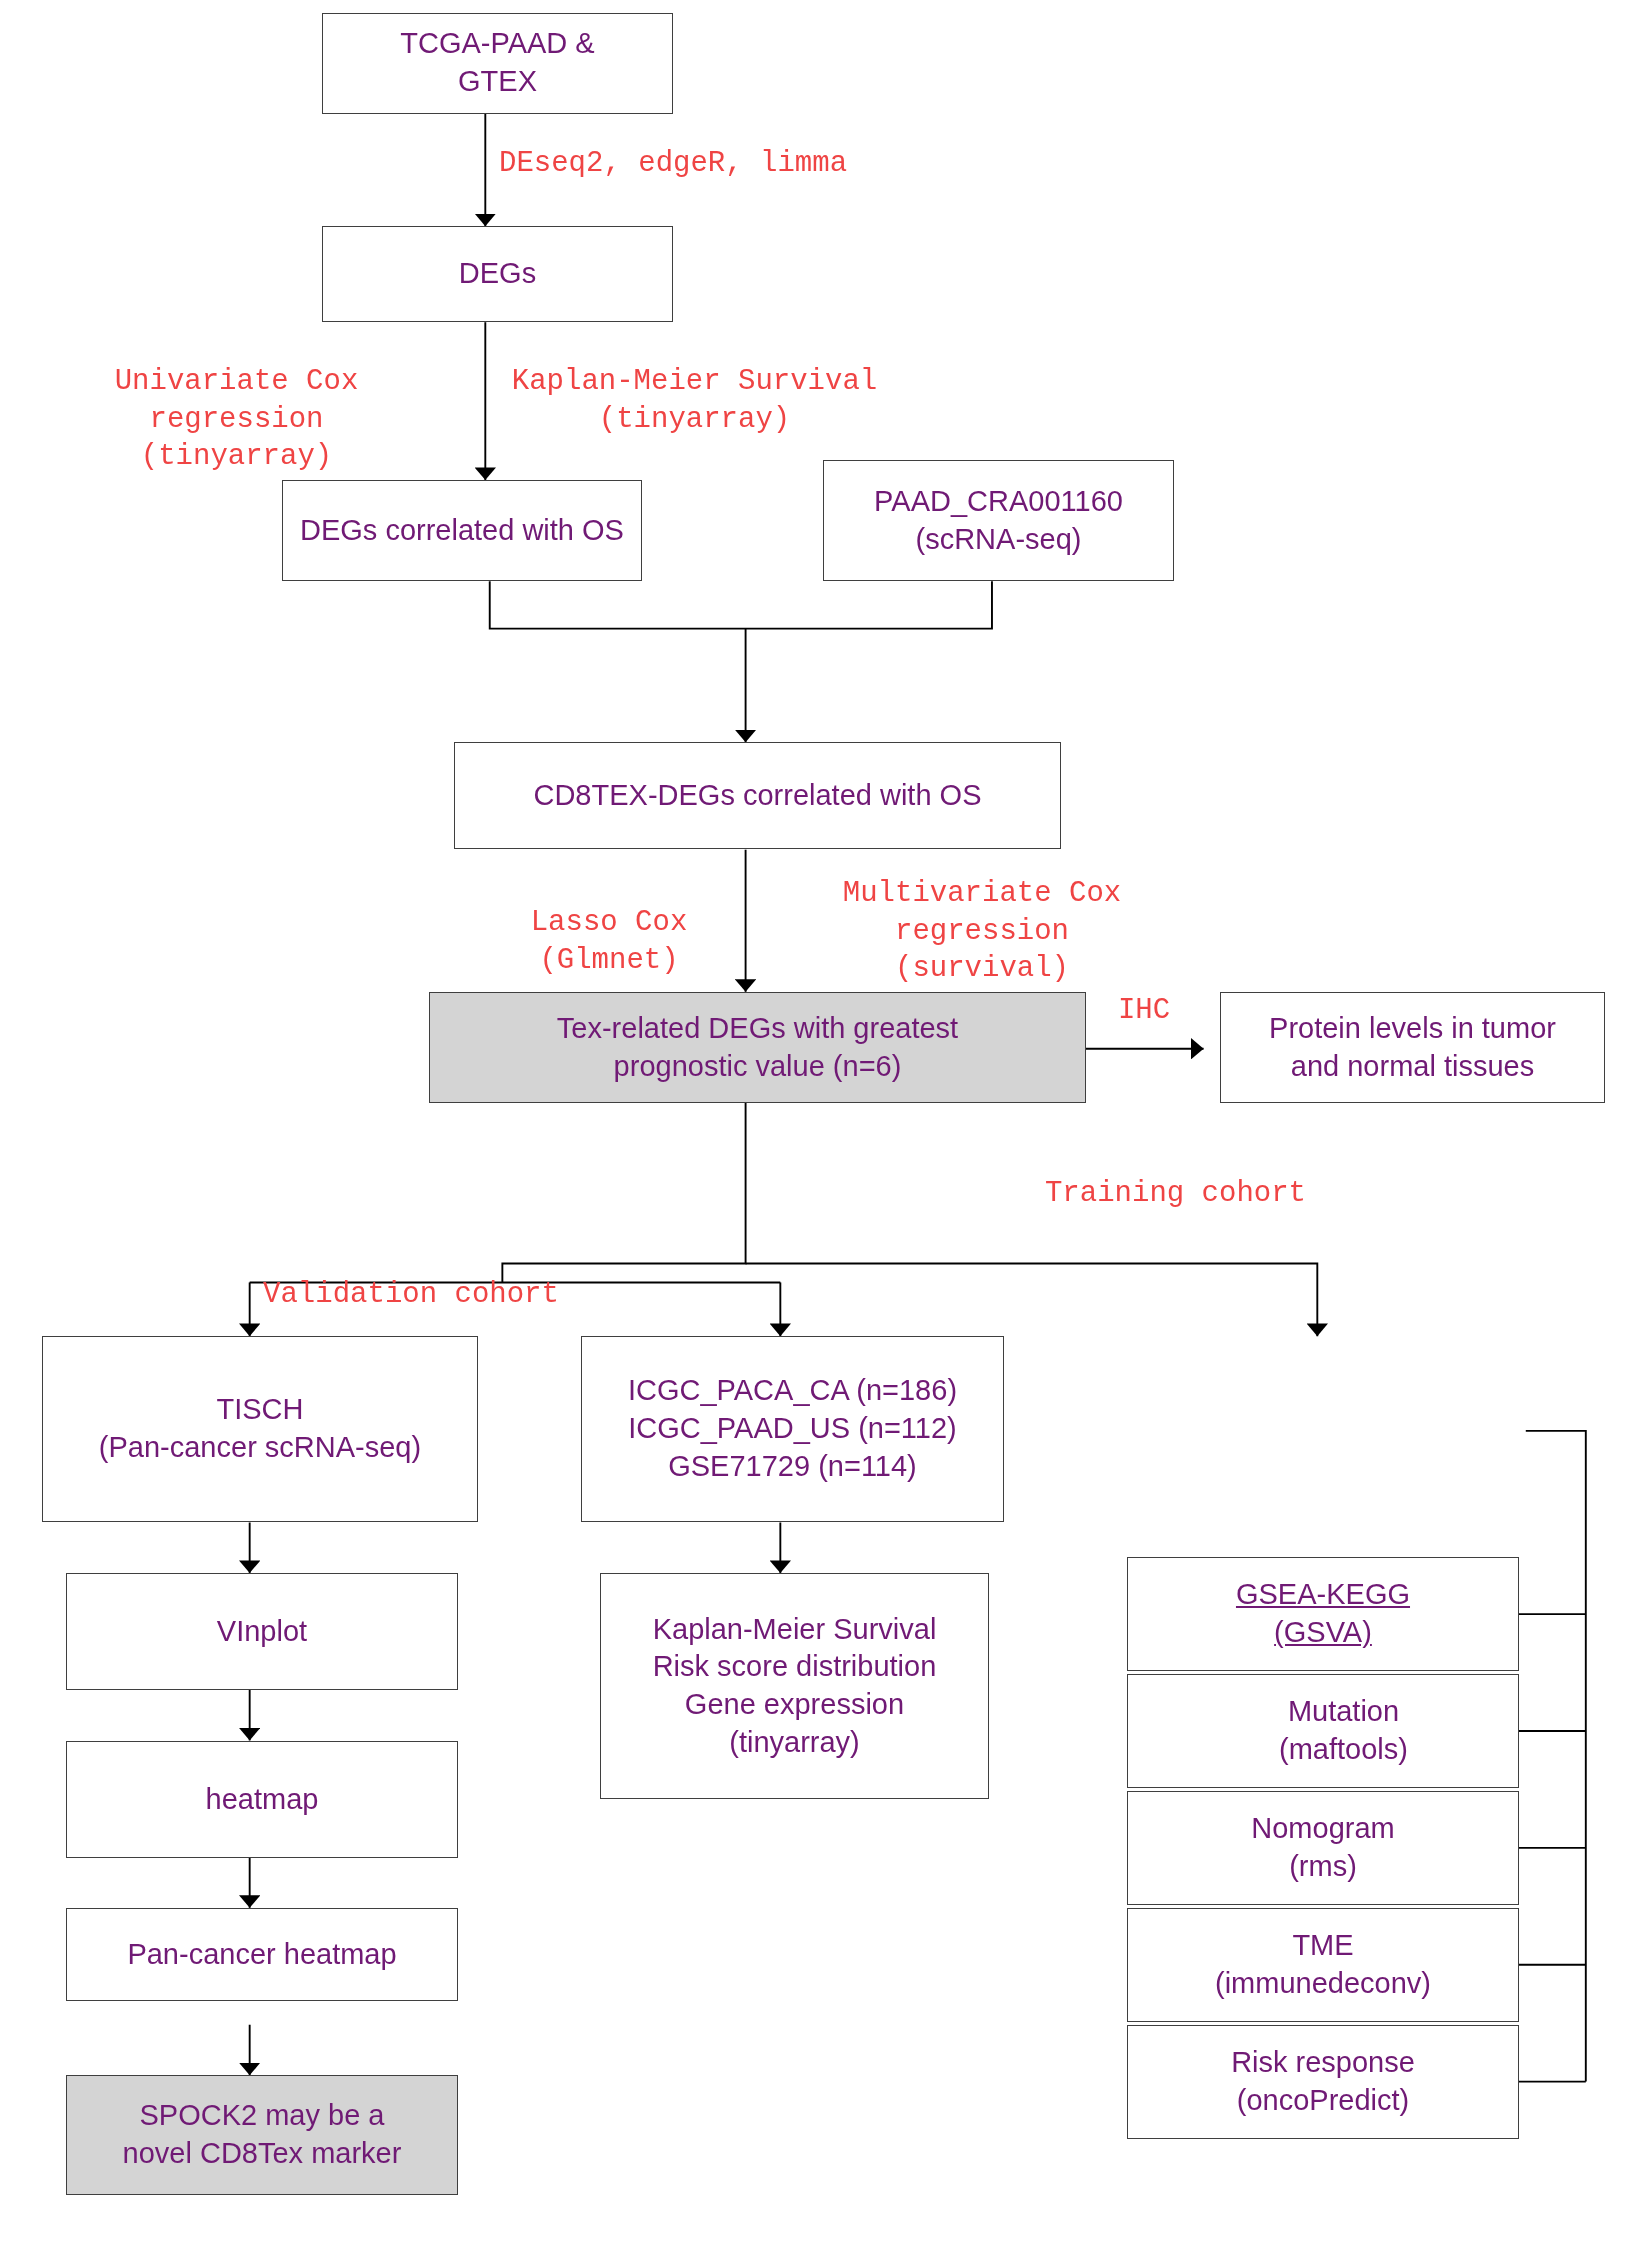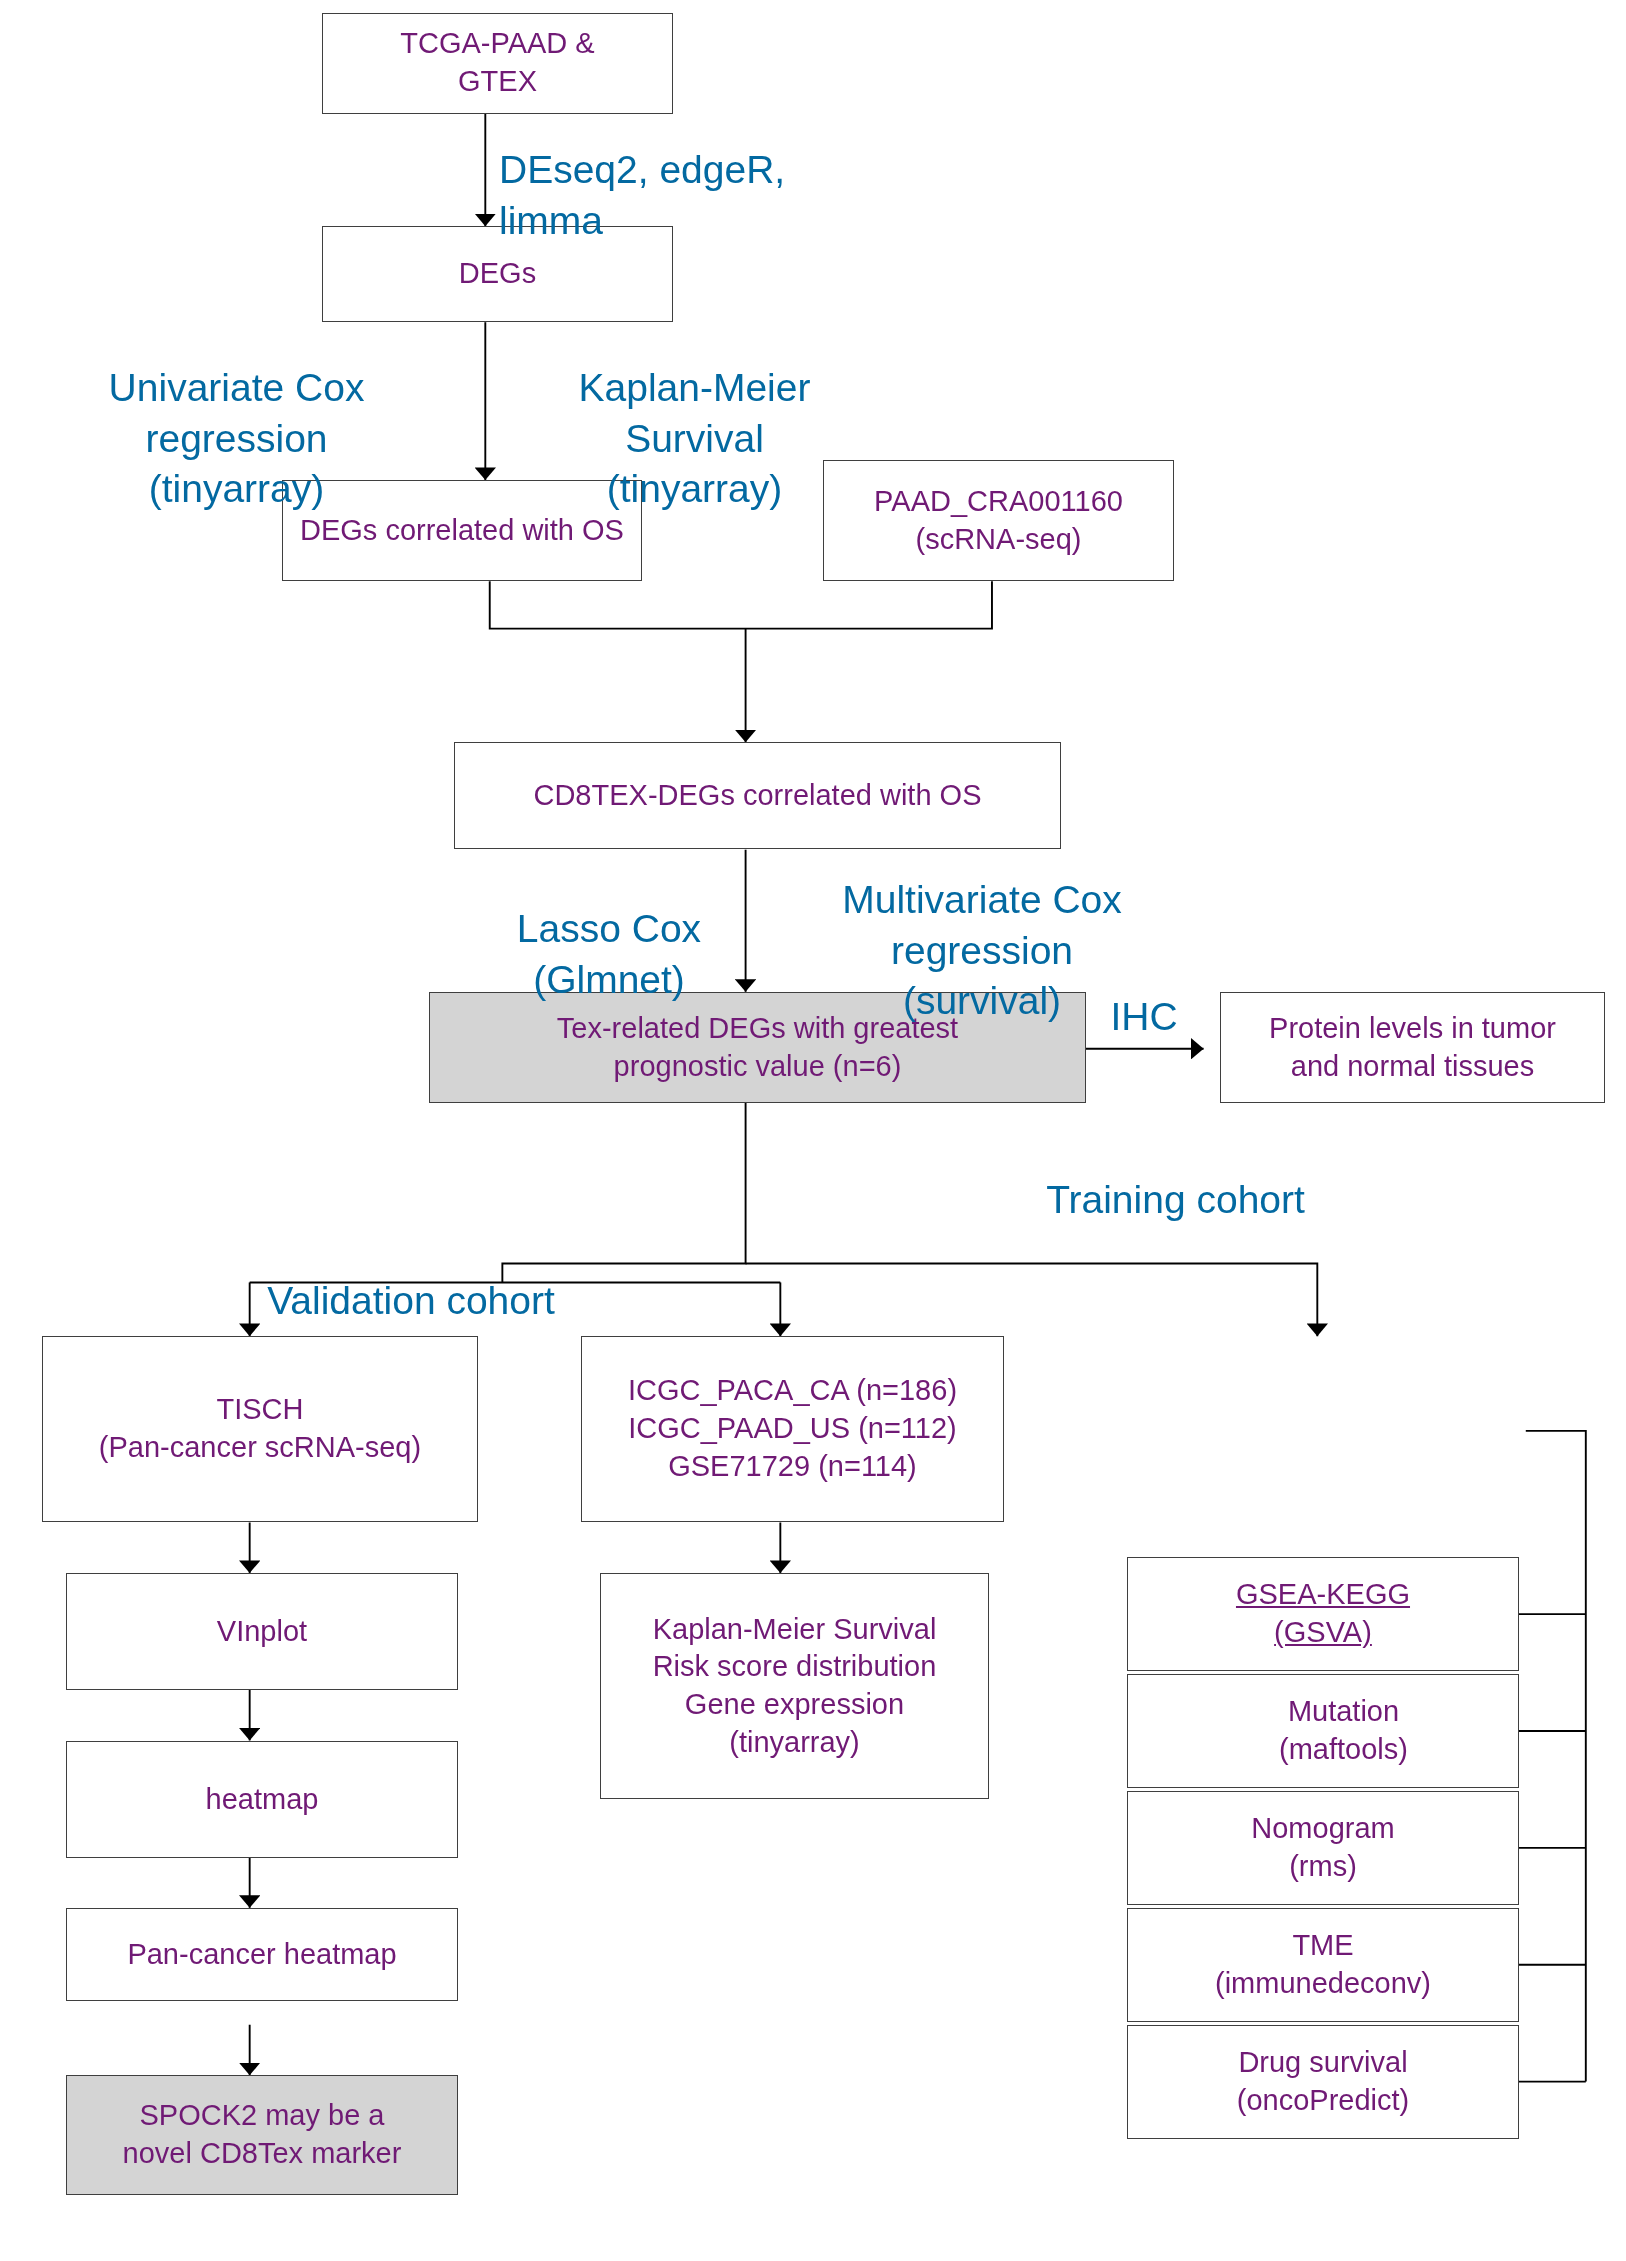--- a/index.html
+++ b/index.html
@@ -21,26 +21,26 @@
     font-size:29px;
     line-height:1.30;
     font-family:"Liberation Sans","DejaVu Sans",sans-serif;
     white-space:pre-line;
     z-index:3;
     margin-left:12px;
   }
   .node.shaded{background:#d4d4d4;}
   .edge-label{
     position:absolute;
-    color:#0369a1;
-    font-size:39px;
+    color:#ef4444;
+    font-size:29px;
     line-height:1.30;
     text-align:center;
     white-space:pre-line;
-    font-family:Liberation Sans, sans-serif;
+    font-family:Liberation Mono, monospace;
     z-index:4;
     background:transparent;
   }
 </style>
 </head>
 <body>
 
 <div id="canvas">
 
   <svg id="wires" viewBox="0 0 2575 3579" xmlns="http://www.w3.org/2000/svg">
@@ -132,21 +132,21 @@
 (rms)</div>
 
   <div class="node" style="left:54px;top:1908px;width:392px;height:93px;">Pan-cancer heatmap</div>
 
   <div class="node" style="left:1115px;top:1908px;width:392px;height:114px;">TME
 (immunedeconv)</div>
 
   <div class="node shaded" style="left:54px;top:2075px;width:392px;height:120px;">SPOCK2 may be a
 novel CD8Tex marker</div>
 
-  <div class="node" style="left:1115px;top:2025px;width:392px;height:114px;">Drug survival
+  <div class="node" style="left:1115px;top:2025px;width:392px;height:114px;">Risk response
 (oncoPredict)</div>
 
   <div class="edge-label" style="left:499px;top:145px;width:392px;text-align:left;">DEseq2, edgeR, limma</div>
 
   <div class="edge-label" style="left:25px;top:363px;width:423px;">Univariate Cox regression
 (tinyarray)</div>
 
   <div class="edge-label" style="left:505px;top:363px;width:379px;">Kaplan-Meier Survival
 (tinyarray)</div>
 

